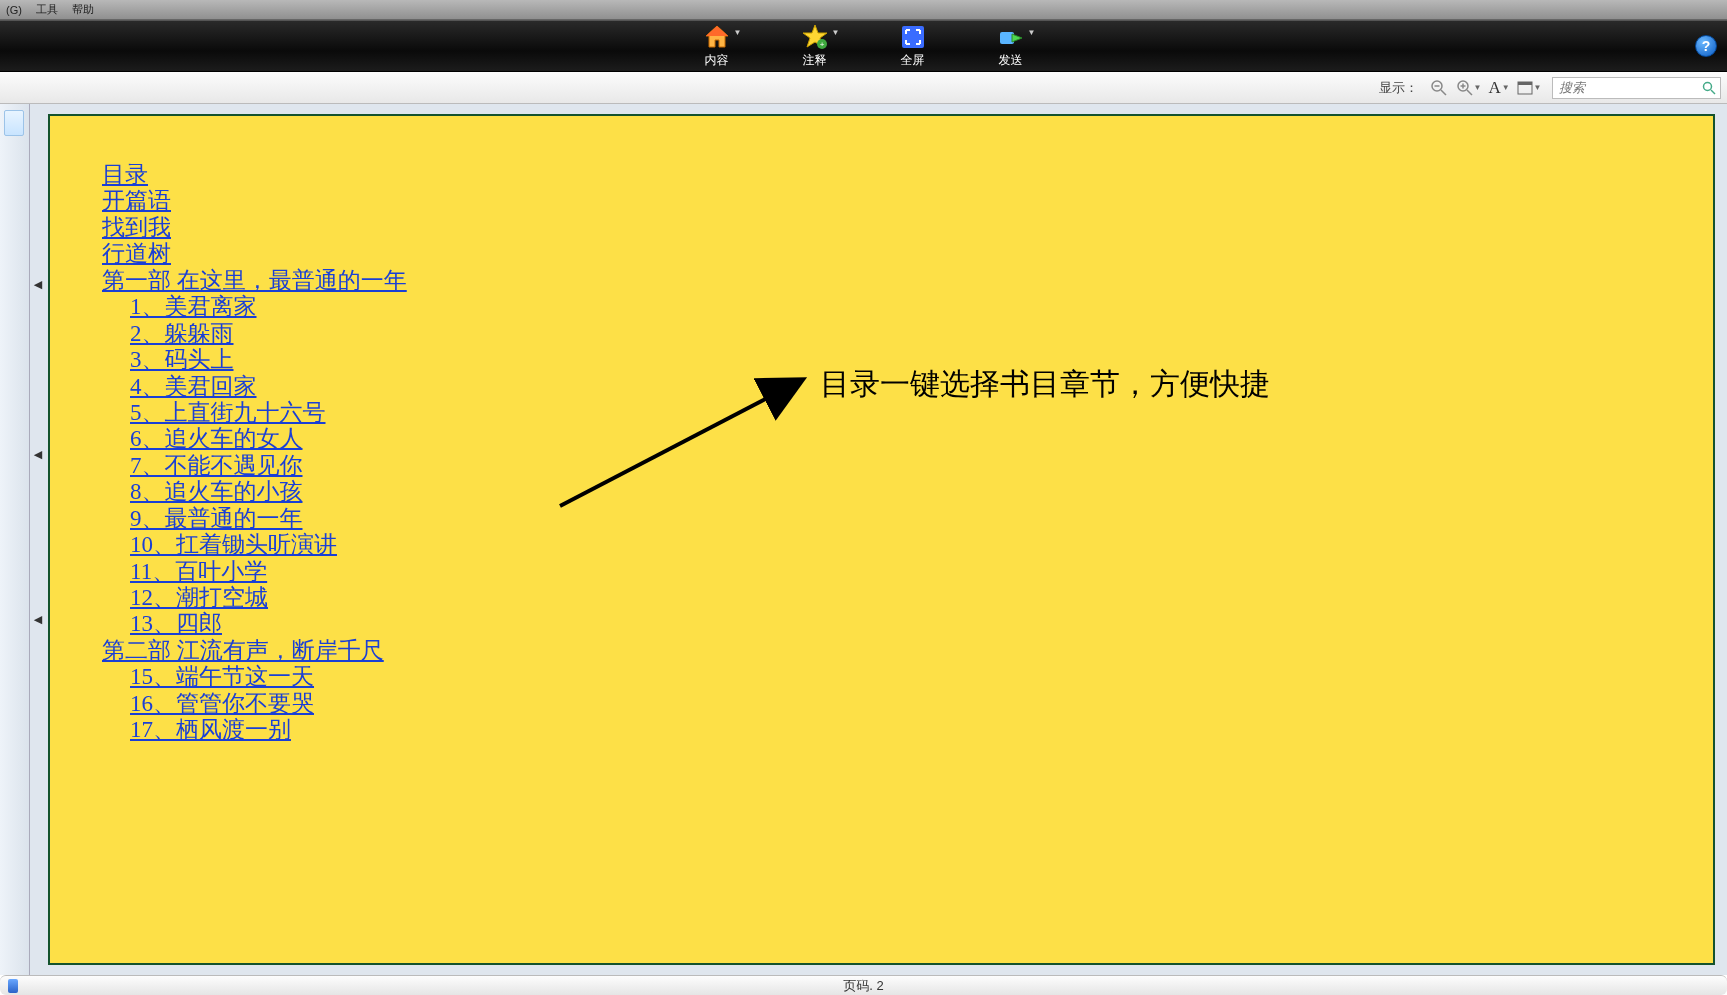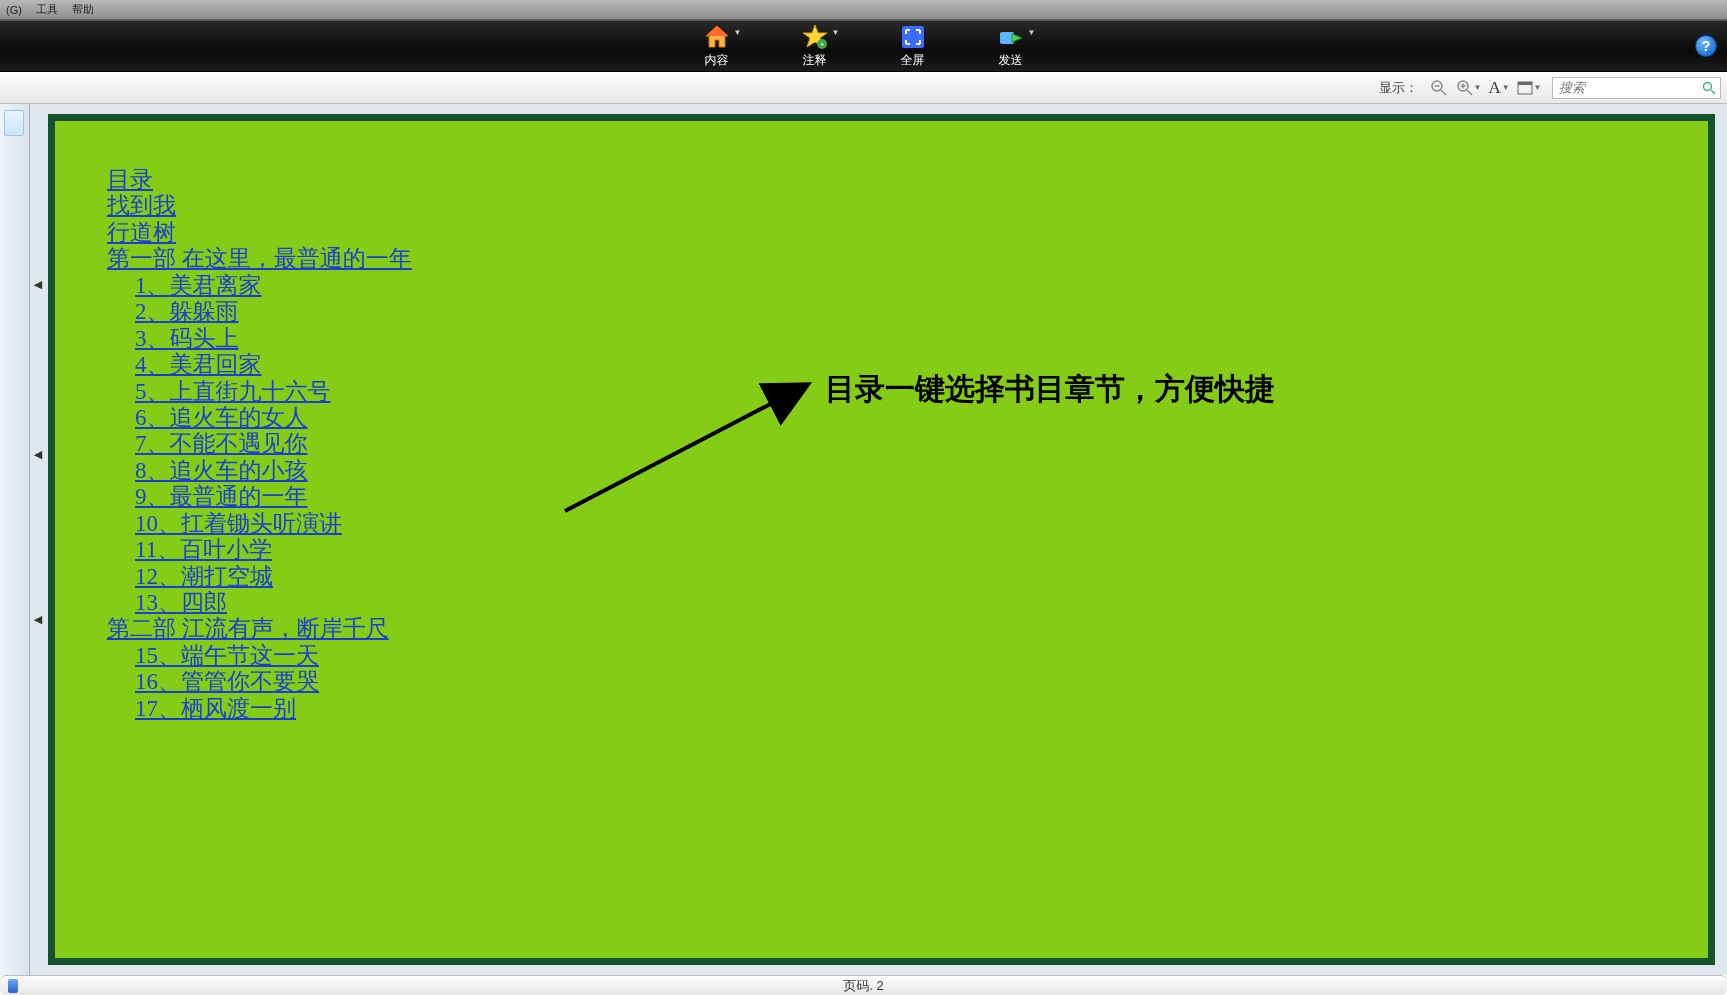--- a/index.html
+++ b/index.html
@@ -60,29 +60,29 @@
 .search-mag {
   position: absolute; right: 4px; top: 3px; width: 14px; height: 14px;
 }
 
 .workspace { position: absolute; top: 104px; left: 0; right: 0; bottom: 20px; background: #dfe6ee; }
 .left-rail { position: absolute; left: 0; top: 0; bottom: 0; width: 30px; background: linear-gradient(90deg,#eef3f9,#dbe3ec); border-right: 1px solid #aab; }
 .left-rail .thumb { position: absolute; left: 4px; top: 6px; width: 20px; height: 26px; background: linear-gradient(#e8f4ff,#c8e4ff); border: 1px solid #9cc3e8; border-radius: 2px; }
 .tab-arrow { position: absolute; left: 32px; width: 12px; height: 40px; display: flex; align-items: center; justify-content: center; color: #333; font-size: 11px; cursor: pointer; }
 
 .page-viewport { position: absolute; left: 48px; right: 12px; top: 10px; bottom: 10px; overflow: hidden; }
-.page { background: #84cc16; width: 100%; height: 100%; border: 7px solid #14532d; box-shadow: 2px 3px 8px rgba(0,0,0,.3); padding: 46px 52px 20px 52px; position: relative; }
+.page { background: #fde047; width: 100%; height: 100%; border: 2px solid #14532d; box-shadow: 2px 3px 8px rgba(0,0,0,.3); padding: 46px 52px 20px 52px; position: relative; }
 
 .toc a { color: #1a3fd6; text-decoration: underline; font-family: "SimSun","NSimSun",serif; font-size: 23px; line-height: 1.15; display: inline-block; }
 .toc .lvl0 { margin-left: 0; }
 .toc .lvl1 { margin-left: 28px; }
 .toc div { margin: 0; }
 
 .annotation {
-  position: absolute; left: 770px; top: 248px; font-size: 30px; font-weight: 700; color: #000;
+  position: absolute; left: 770px; top: 248px; font-size: 30px; font-weight: 400; color: #000;
   font-family: "Microsoft YaHei","SimHei",sans-serif; white-space: nowrap;
 }
 .arrow-svg { position: absolute; left: 500px; top: 250px; }
 
 .statusbar {
   position: absolute; left: 0; right: 0; bottom: 0; height: 20px;
   background: linear-gradient(#fdfdfd,#e5e5e5); border-top: 1px solid #bbb;
   display: flex; align-items: center; justify-content: center;
   font-size: 13px; color: #333; border-radius: 6px;
 }
@@ -186,20 +186,21 @@
     <div class="thumb"></div>
   </div>
   <div class="tab-arrow" style="top:160px">◀</div>
   <div class="tab-arrow" style="top:330px">◀</div>
   <div class="tab-arrow" style="top:495px">◀</div>
 
   <div class="page-viewport">
     <div class="page">
       <div class="toc">
         <div class="lvl0"><a>目录</a></div>
+        <div class="lvl0"><a>开篇语</a></div>
         <div class="lvl0"><a>找到我</a></div>
         <div class="lvl0"><a>行道树</a></div>
         <div class="lvl0"><a>第一部  在这里，最普通的一年</a></div>
         <div class="lvl1"><a>1、美君离家</a></div>
         <div class="lvl1"><a>2、躲躲雨</a></div>
         <div class="lvl1"><a>3、码头上</a></div>
         <div class="lvl1"><a>4、美君回家</a></div>
         <div class="lvl1"><a>5、上直街九十六号</a></div>
         <div class="lvl1"><a>6、追火车的女人</a></div>
         <div class="lvl1"><a>7、不能不遇见你</a></div>

